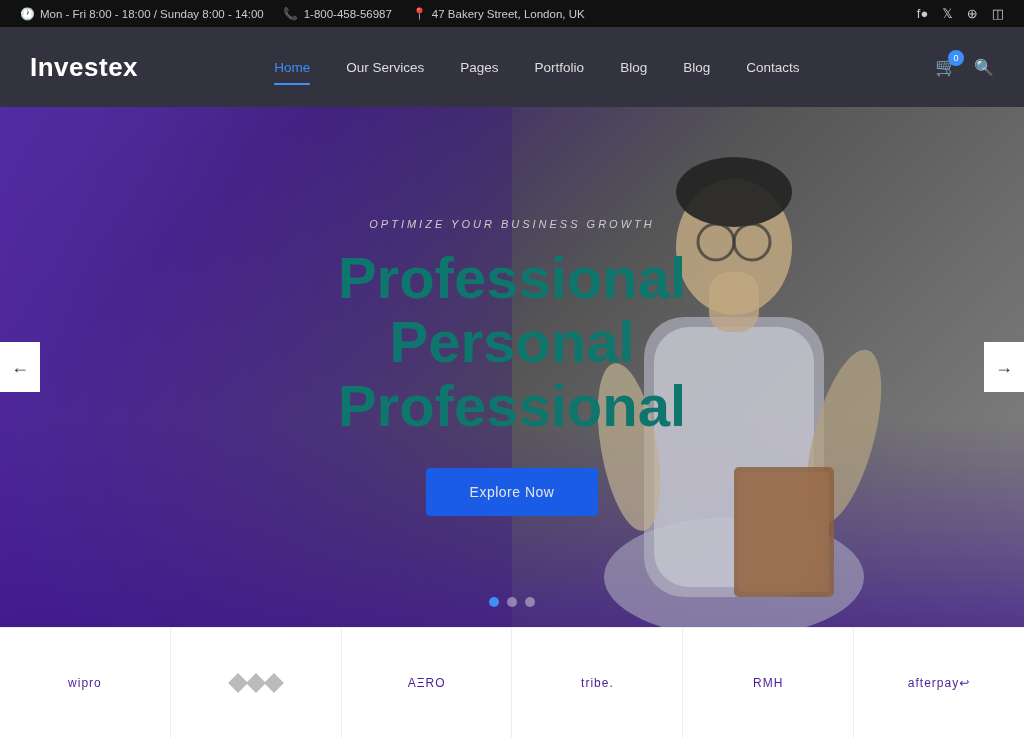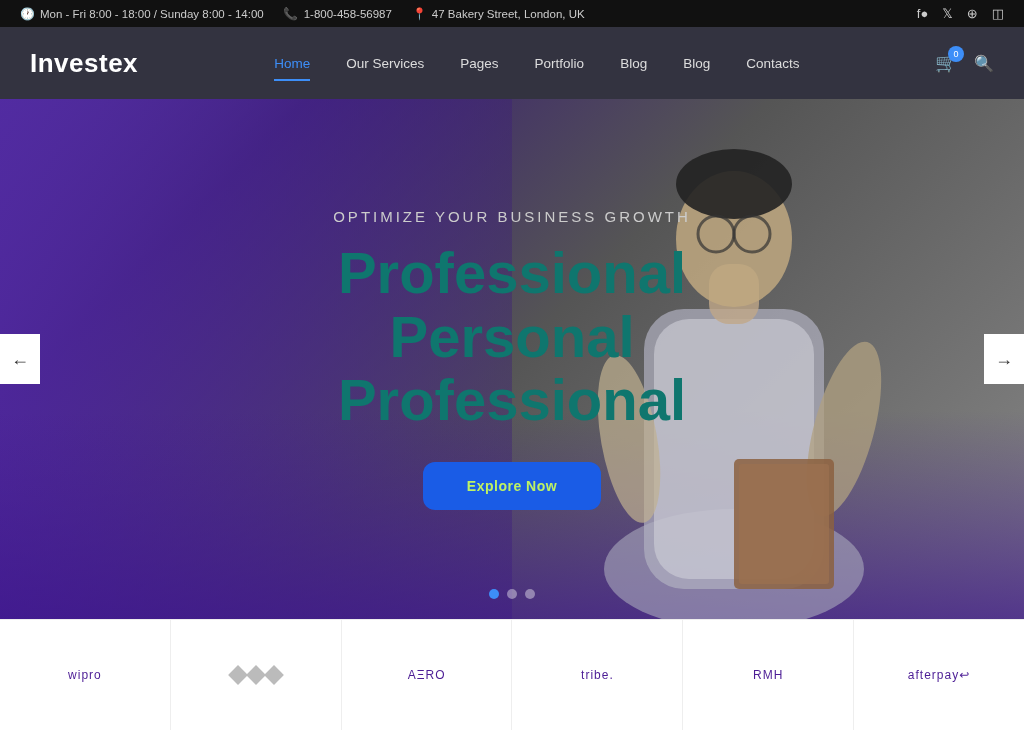--- a/index.html
+++ b/index.html
@@ -21,21 +21,21 @@
     .top-bar-icon { font-size: 12px; }
     .social-icon { color: #ccc; font-size: 13px; cursor: pointer; }
 
     
     .header {
       background: rgba(15,15,30,0.85);
       display: flex;
       align-items: center;
       justify-content: space-between;
       padding: 0 30px;
-      height: 72px;
+      height: 80px;
       position: relative;
       z-index: 10;
     }
     .logo {
       color: #fff;
       font-size: 26px;
       font-weight: 700;
       letter-spacing: 0.5px;
     }
     .nav { display: flex; gap: 12px; align-items: center; }
@@ -120,42 +120,43 @@
     }
     .hero-content {
       position: relative;
       z-index: 2;
       text-align: center;
       max-width: 600px;
       padding: 0 40px;
     }
     .hero-subtitle {
       color: #ccc;
-      font-size: 15px;
+      font-size: 11px;
       letter-spacing: 3px;
       text-transform: uppercase;
       margin-bottom: 16px;
+      font-style: italic;
     }
     .hero-title {
       color: #0f766e;
       font-size: 58px;
       font-weight: 800;
       line-height: 1.1;
       margin-bottom: 30px;
     }
     .explore-btn {
       background: #1a5ce6;
-      color: #bef264;
+      color: #e5e5e5;
       border: none;
       padding: 16px 44px;
       font-size: 14px;
-      font-weight: 700;
+      font-weight: 400;
       letter-spacing: 0.5px;
       cursor: pointer;
-      border-radius: 12px;
+      border-radius: 4px;
     }
 
     
     .arrow-btn {
       position: absolute;
       top: 50%;
       transform: translateY(-50%);
       background: #fff;
       border: none;
       width: 40px;

